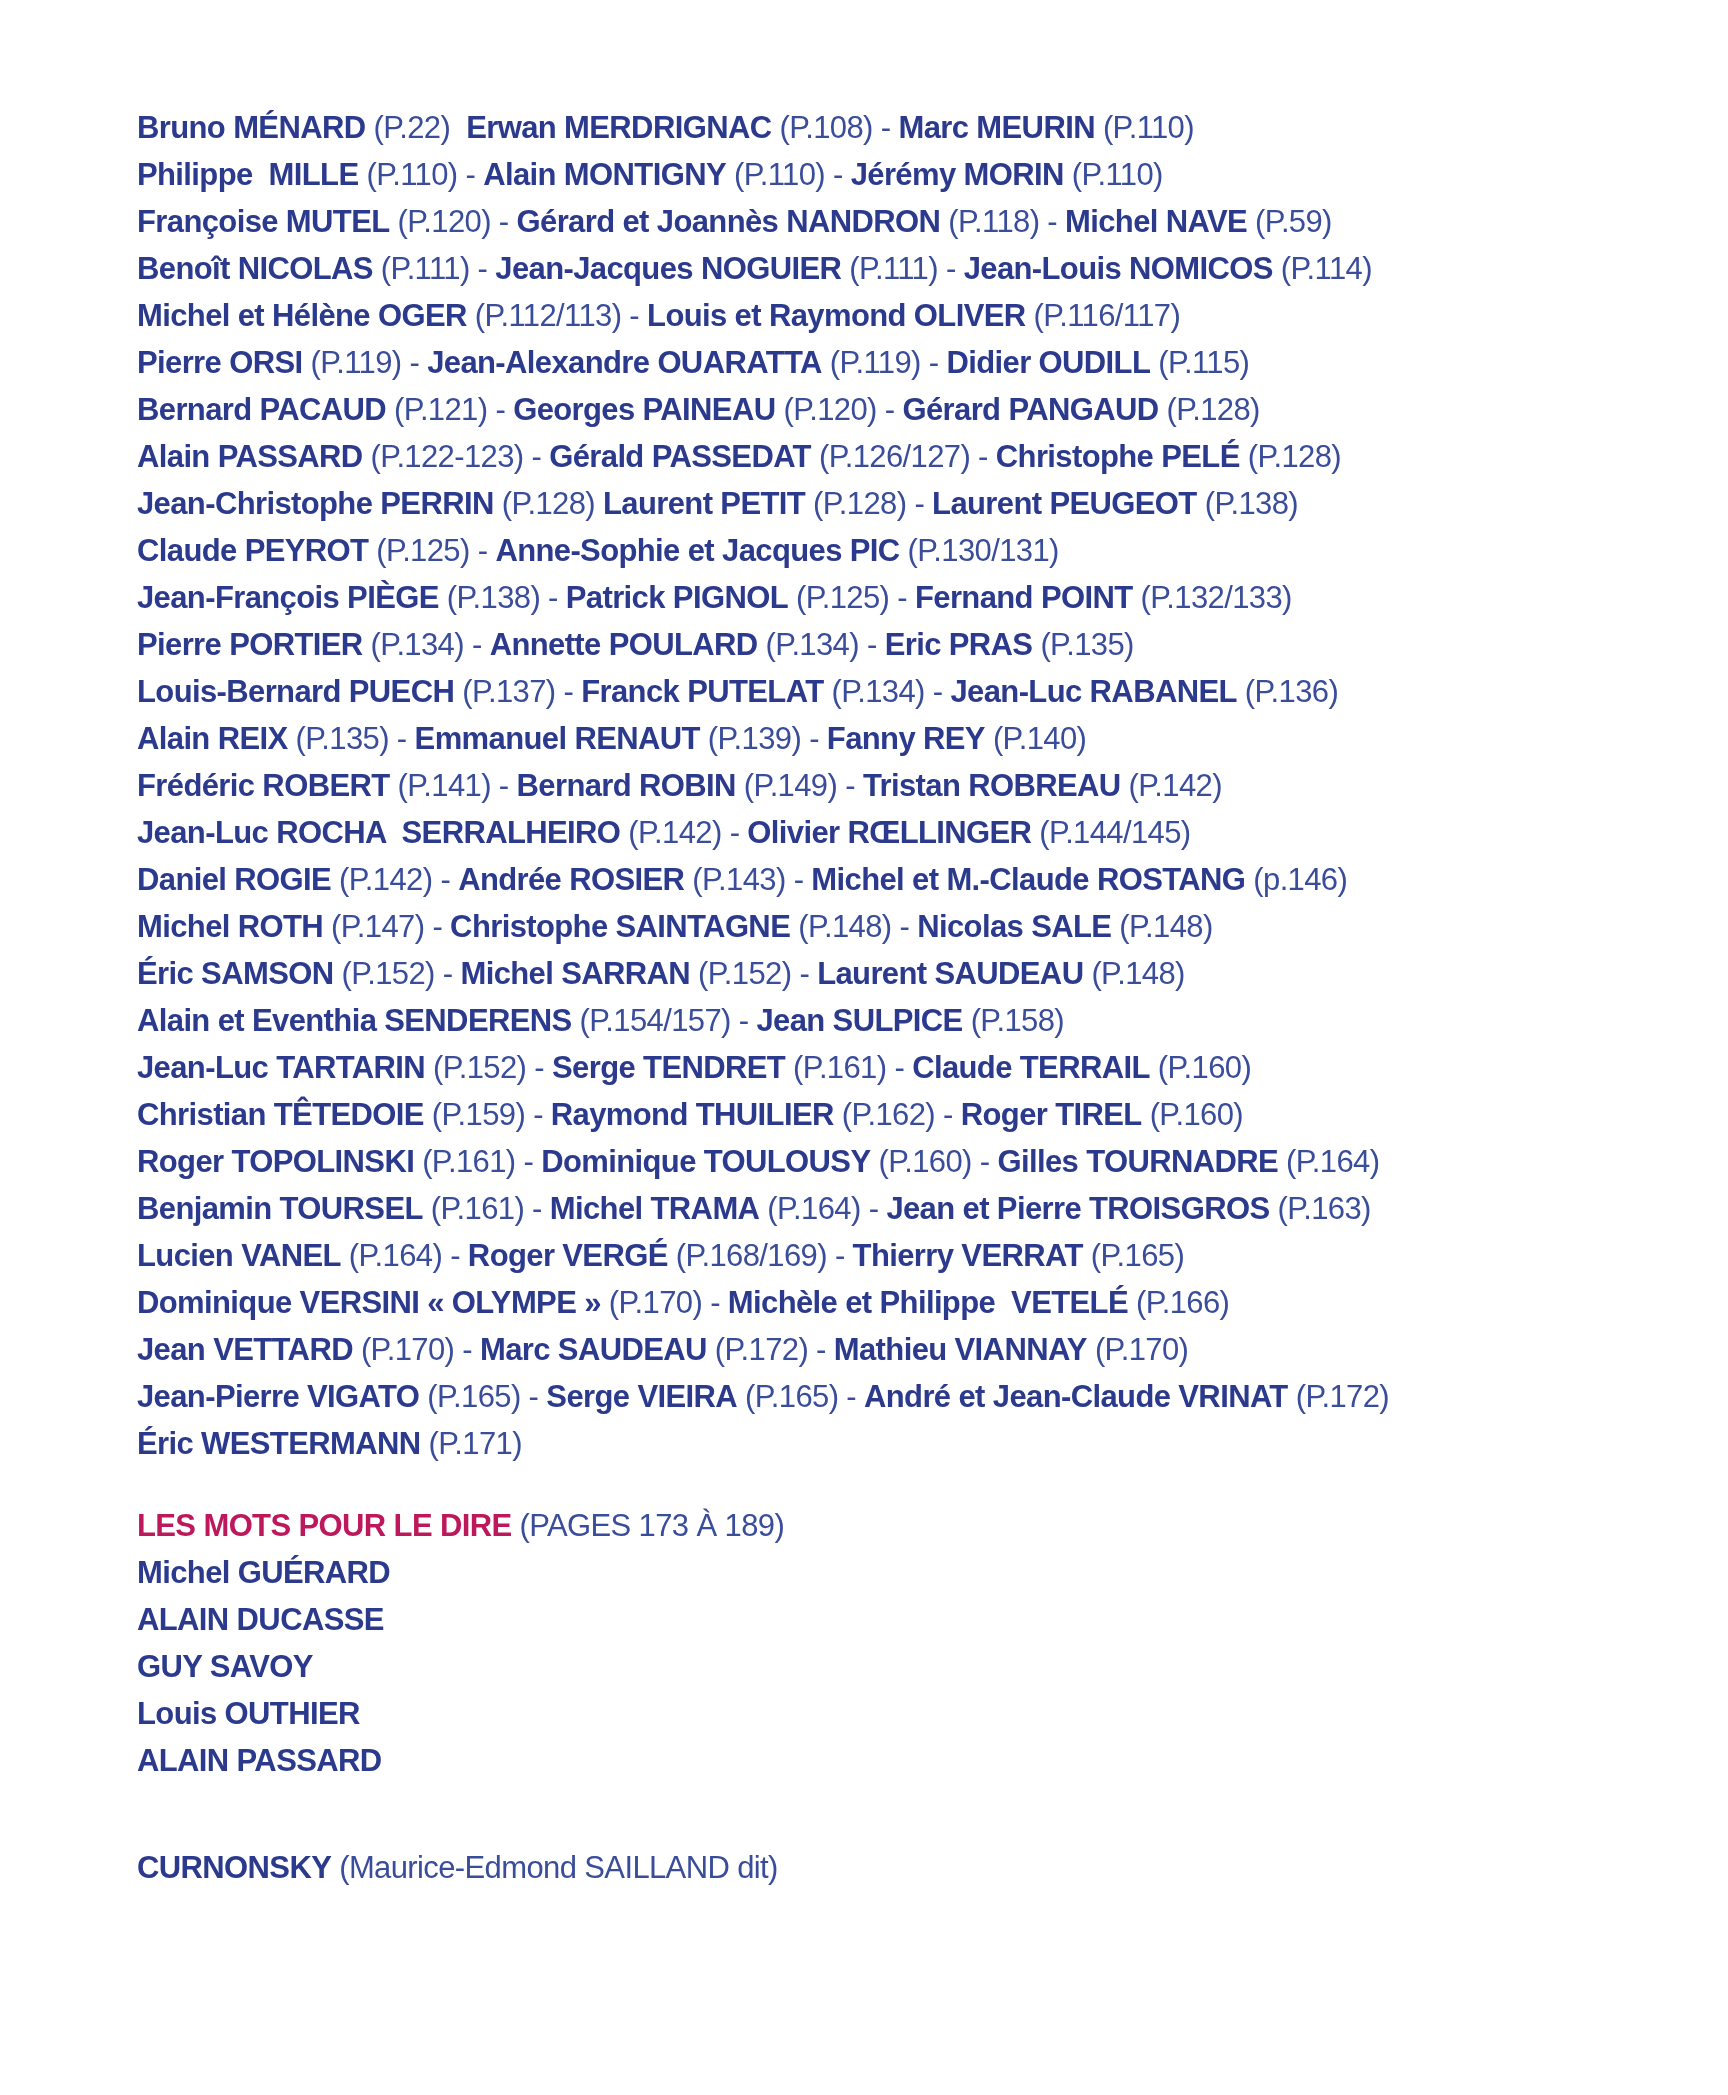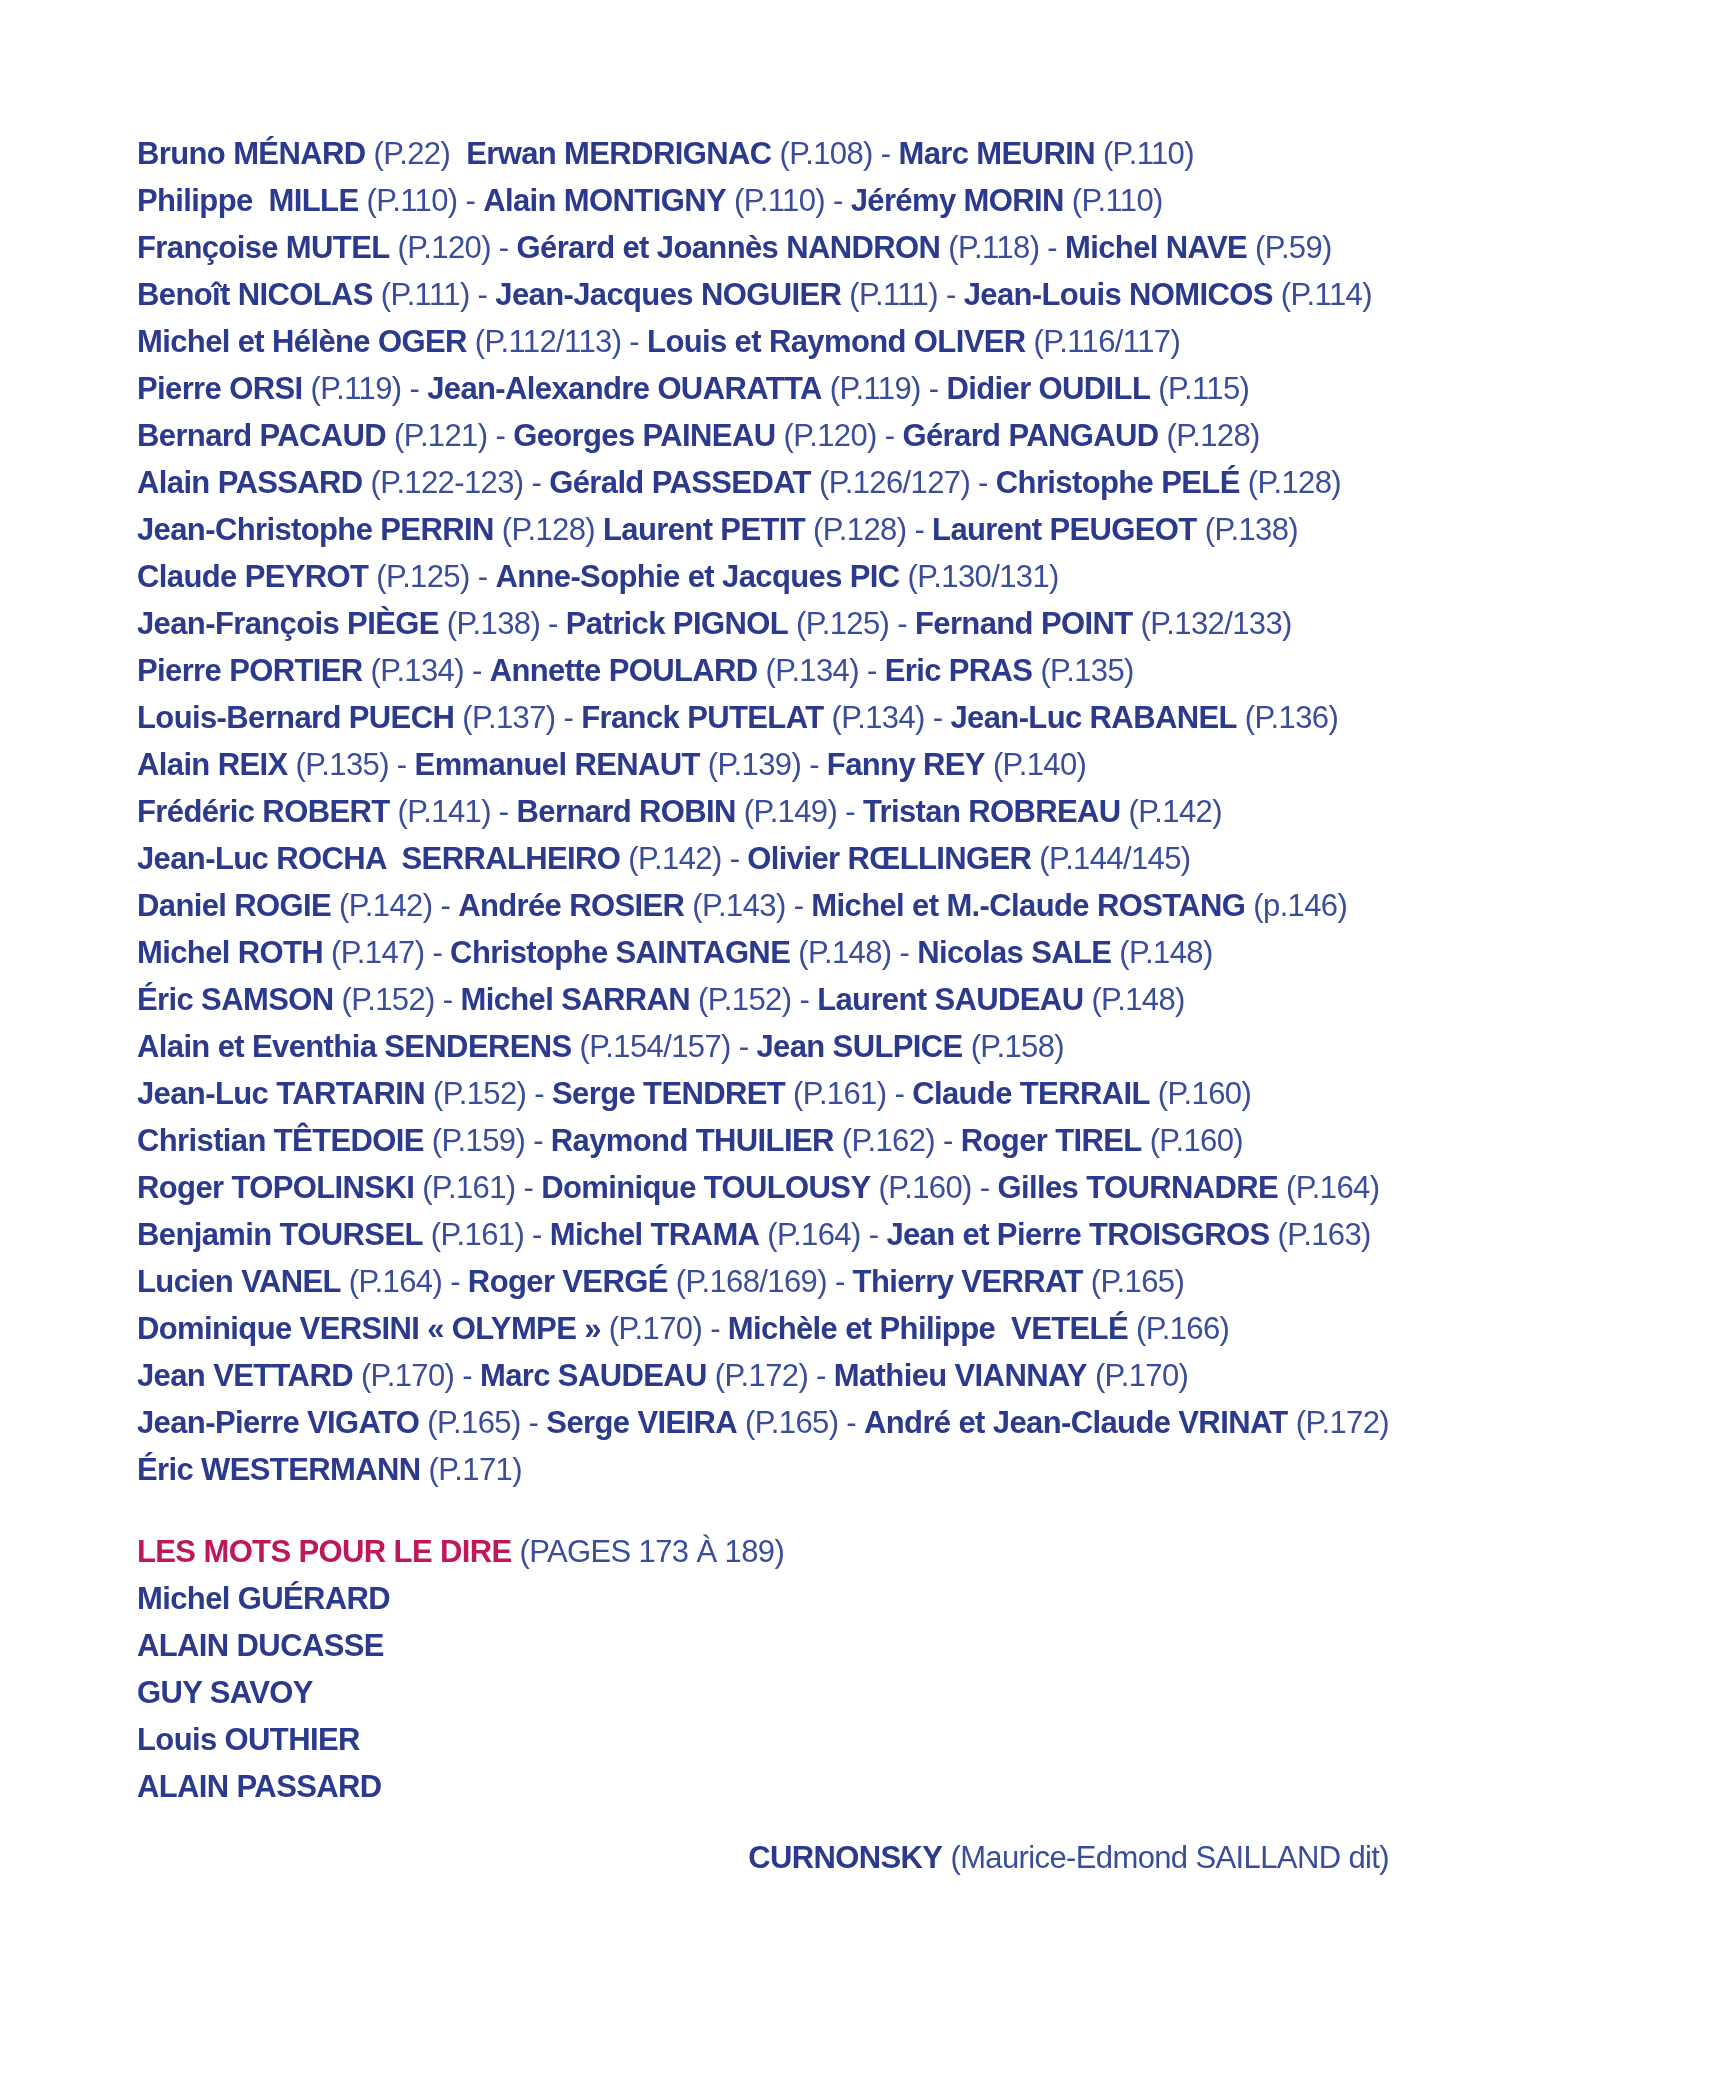--- a/index.html
+++ b/index.html
@@ -8,34 +8,34 @@
     width: 1728px;
     height: 2095px;
     background: #ffffff;
     overflow: hidden;
     font-family: "Liberation Sans", "DejaVu Sans", sans-serif;
     font-stretch: 87.5%;
   }
   .content {
     position: absolute;
     left: 137px;
-    top: 130px;
+    top: 104px;
   }
   .line {
     margin: 0;
     white-space: pre;
     line-height: 47px;
     font-size: 31px;
     letter-spacing: -0.02em;
   }
   .name   { color: #2B3A8C; font-weight: 700; }
   .ref    { color: #3A4D9B; font-weight: 400; }
   .pink   { color: #be185d; font-weight: 700; }
   .mots-section  { margin-top: 35px; }
-  .curnonsky-section { margin-top: 24px; text-align: right; }
+  .curnonsky-section { margin-top: 60px; }
 </style>
 </head>
 <body>
 
 <main class="page">
   <div class="content">
 
     <section>
         <p class="line"><span class="name">Bruno MÉNARD</span><span class="ref"> (P.22)  </span><span class="name">Erwan MERDRIGNAC</span><span class="ref"> (P.108) - </span><span class="name">Marc MEURIN</span><span class="ref"> (P.110)</span></p>
         <p class="line"><span class="name">Philippe  MILLE</span><span class="ref"> (P.110) - </span><span class="name">Alain MONTIGNY</span><span class="ref"> (P.110) - </span><span class="name">Jérémy MORIN</span><span class="ref"> (P.110)</span></p>

